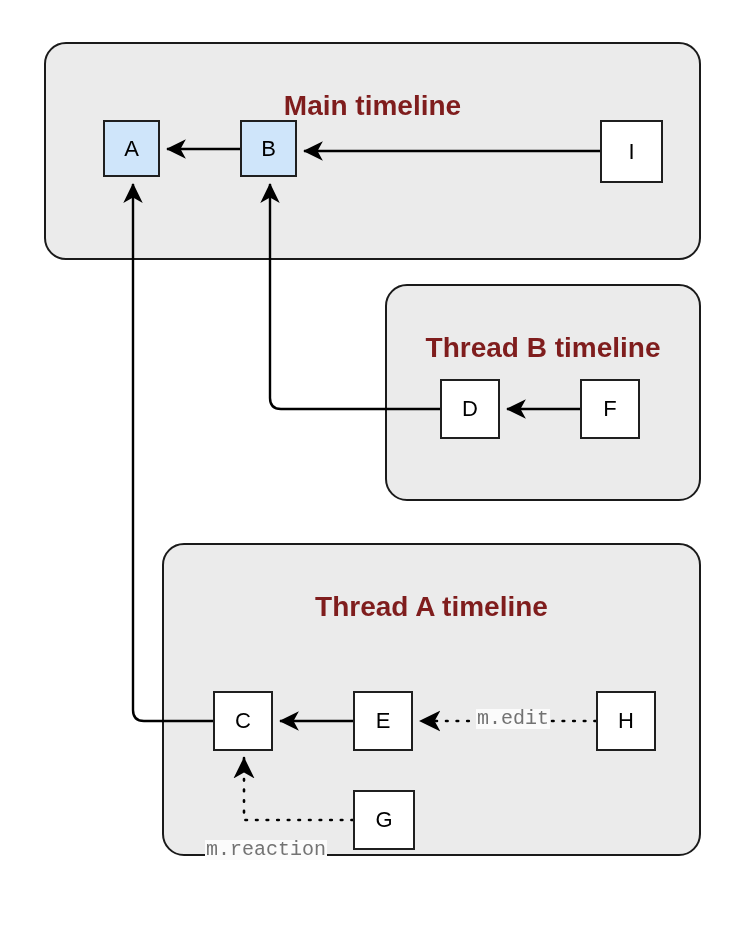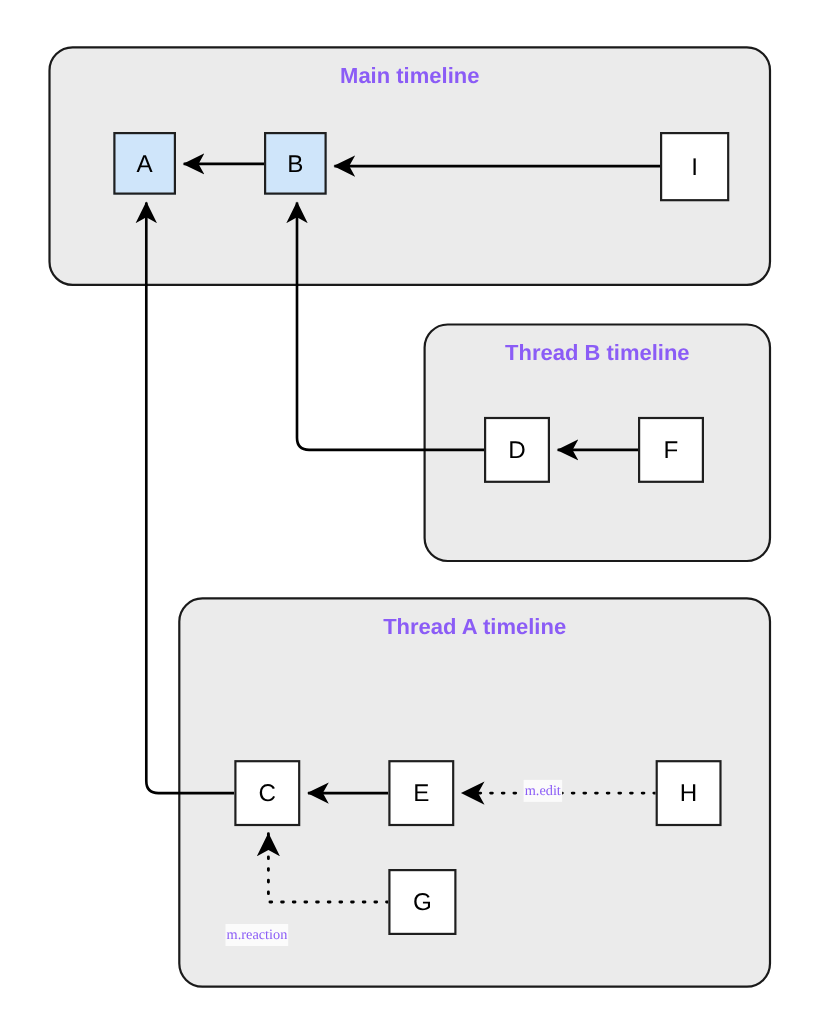--- a/index.html
+++ b/index.html
@@ -31,66 +31,67 @@
     background: #ebebeb;
     border: 2px solid #1a1a1a;
     border-radius: 22px;
     box-sizing: border-box;
   }
   .panel-title {
     position: absolute;
     left: 0;
     right: 0;
     text-align: center;
-    font-size: 20px;
+    font-size: 28px;
     font-weight: bold;
-    color: #8b5cf6;
+    color: #7f1d1d;
     font-family: "Liberation Sans", sans-serif;
     letter-spacing: 0px;
+    margin-top: 32px;
   }
   .node {
     position: absolute;
     box-sizing: border-box;
     border: 2px solid #1f1f1f;
     background: #ffffff;
     display: flex;
     align-items: center;
     justify-content: center;
     font-size: 22px;
     color: #000000;
     font-family: "Liberation Sans", sans-serif;
   }
   .node.blue {
     background: #cfe5fa;
   }
   .edge-label {
     position: absolute;
     background: #fbfbfb;
-    color: #8b5cf6;
-    font-size: 13px;
-    font-family: Liberation Serif, serif;
+    color: #737373;
+    font-size: 20px;
+    font-family: Liberation Mono, monospace;
     white-space: nowrap;
     padding: 0 1px;
     line-height: 20px;
   }
 </style>
 </head>
 <body>
 
 <div id="canvas">
 
   <div class="panel" style="left:44px; top:42px; width:657px; height:218px;">
     <div class="panel-title" style="top:14px;">Main timeline</div>
   </div>
 
-  <div class="panel" style="left:385px; top:294px; width:316px; height:217px;">
+  <div class="panel" style="left:385px; top:284px; width:316px; height:217px;">
     <div class="panel-title" style="top:14px;">Thread B timeline</div>
   </div>
 
-  <div class="panel" style="left:162px; top:543px; width:539px; height:355px;">
+  <div class="panel" style="left:162px; top:543px; width:539px; height:313px;">
     <div class="panel-title" style="top:14px;">Thread A timeline</div>
   </div>
 
   <svg id="edges" viewBox="0 0 756 942">
     <defs>
       <marker id="arrow" viewBox="0 0 12 12" refX="10.5" refY="6" markerWidth="9" markerHeight="9" orient="auto-start-reverse">
         <path d="M 0 0.6 L 11 6 L 0 11.4 L 3 6 Z" fill="#000000"></path>
       </marker>
     </defs>
 

